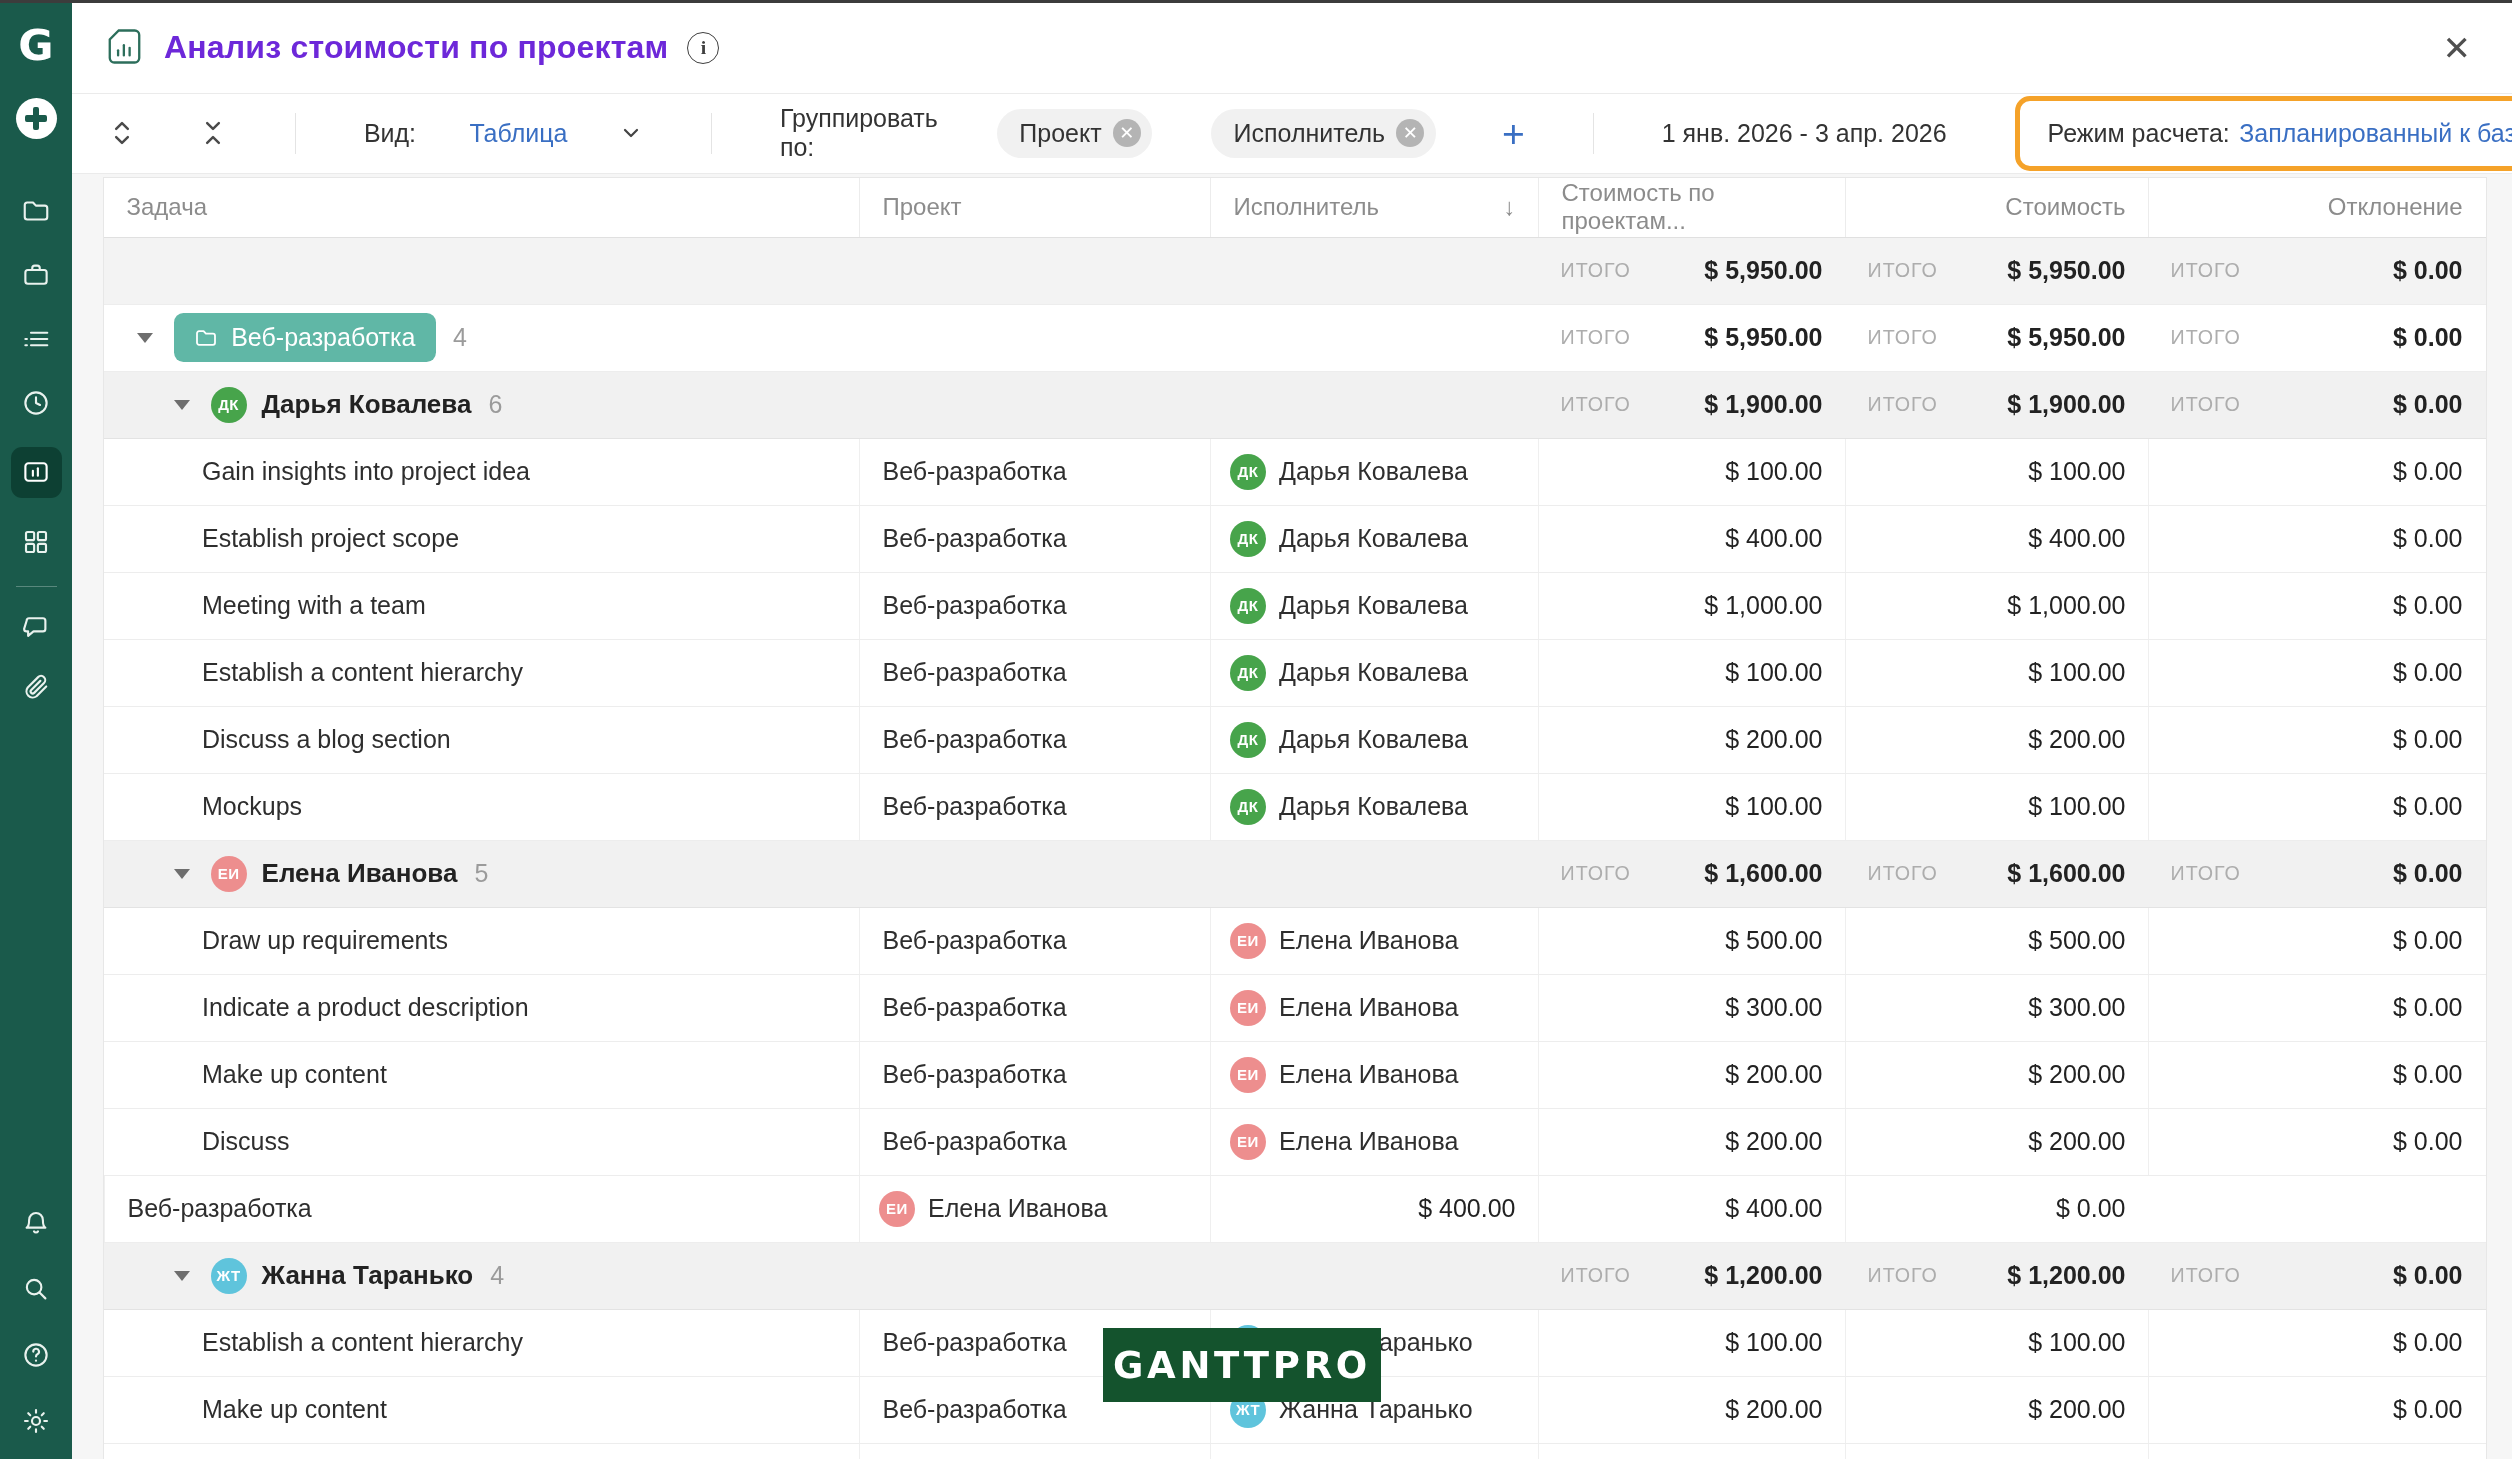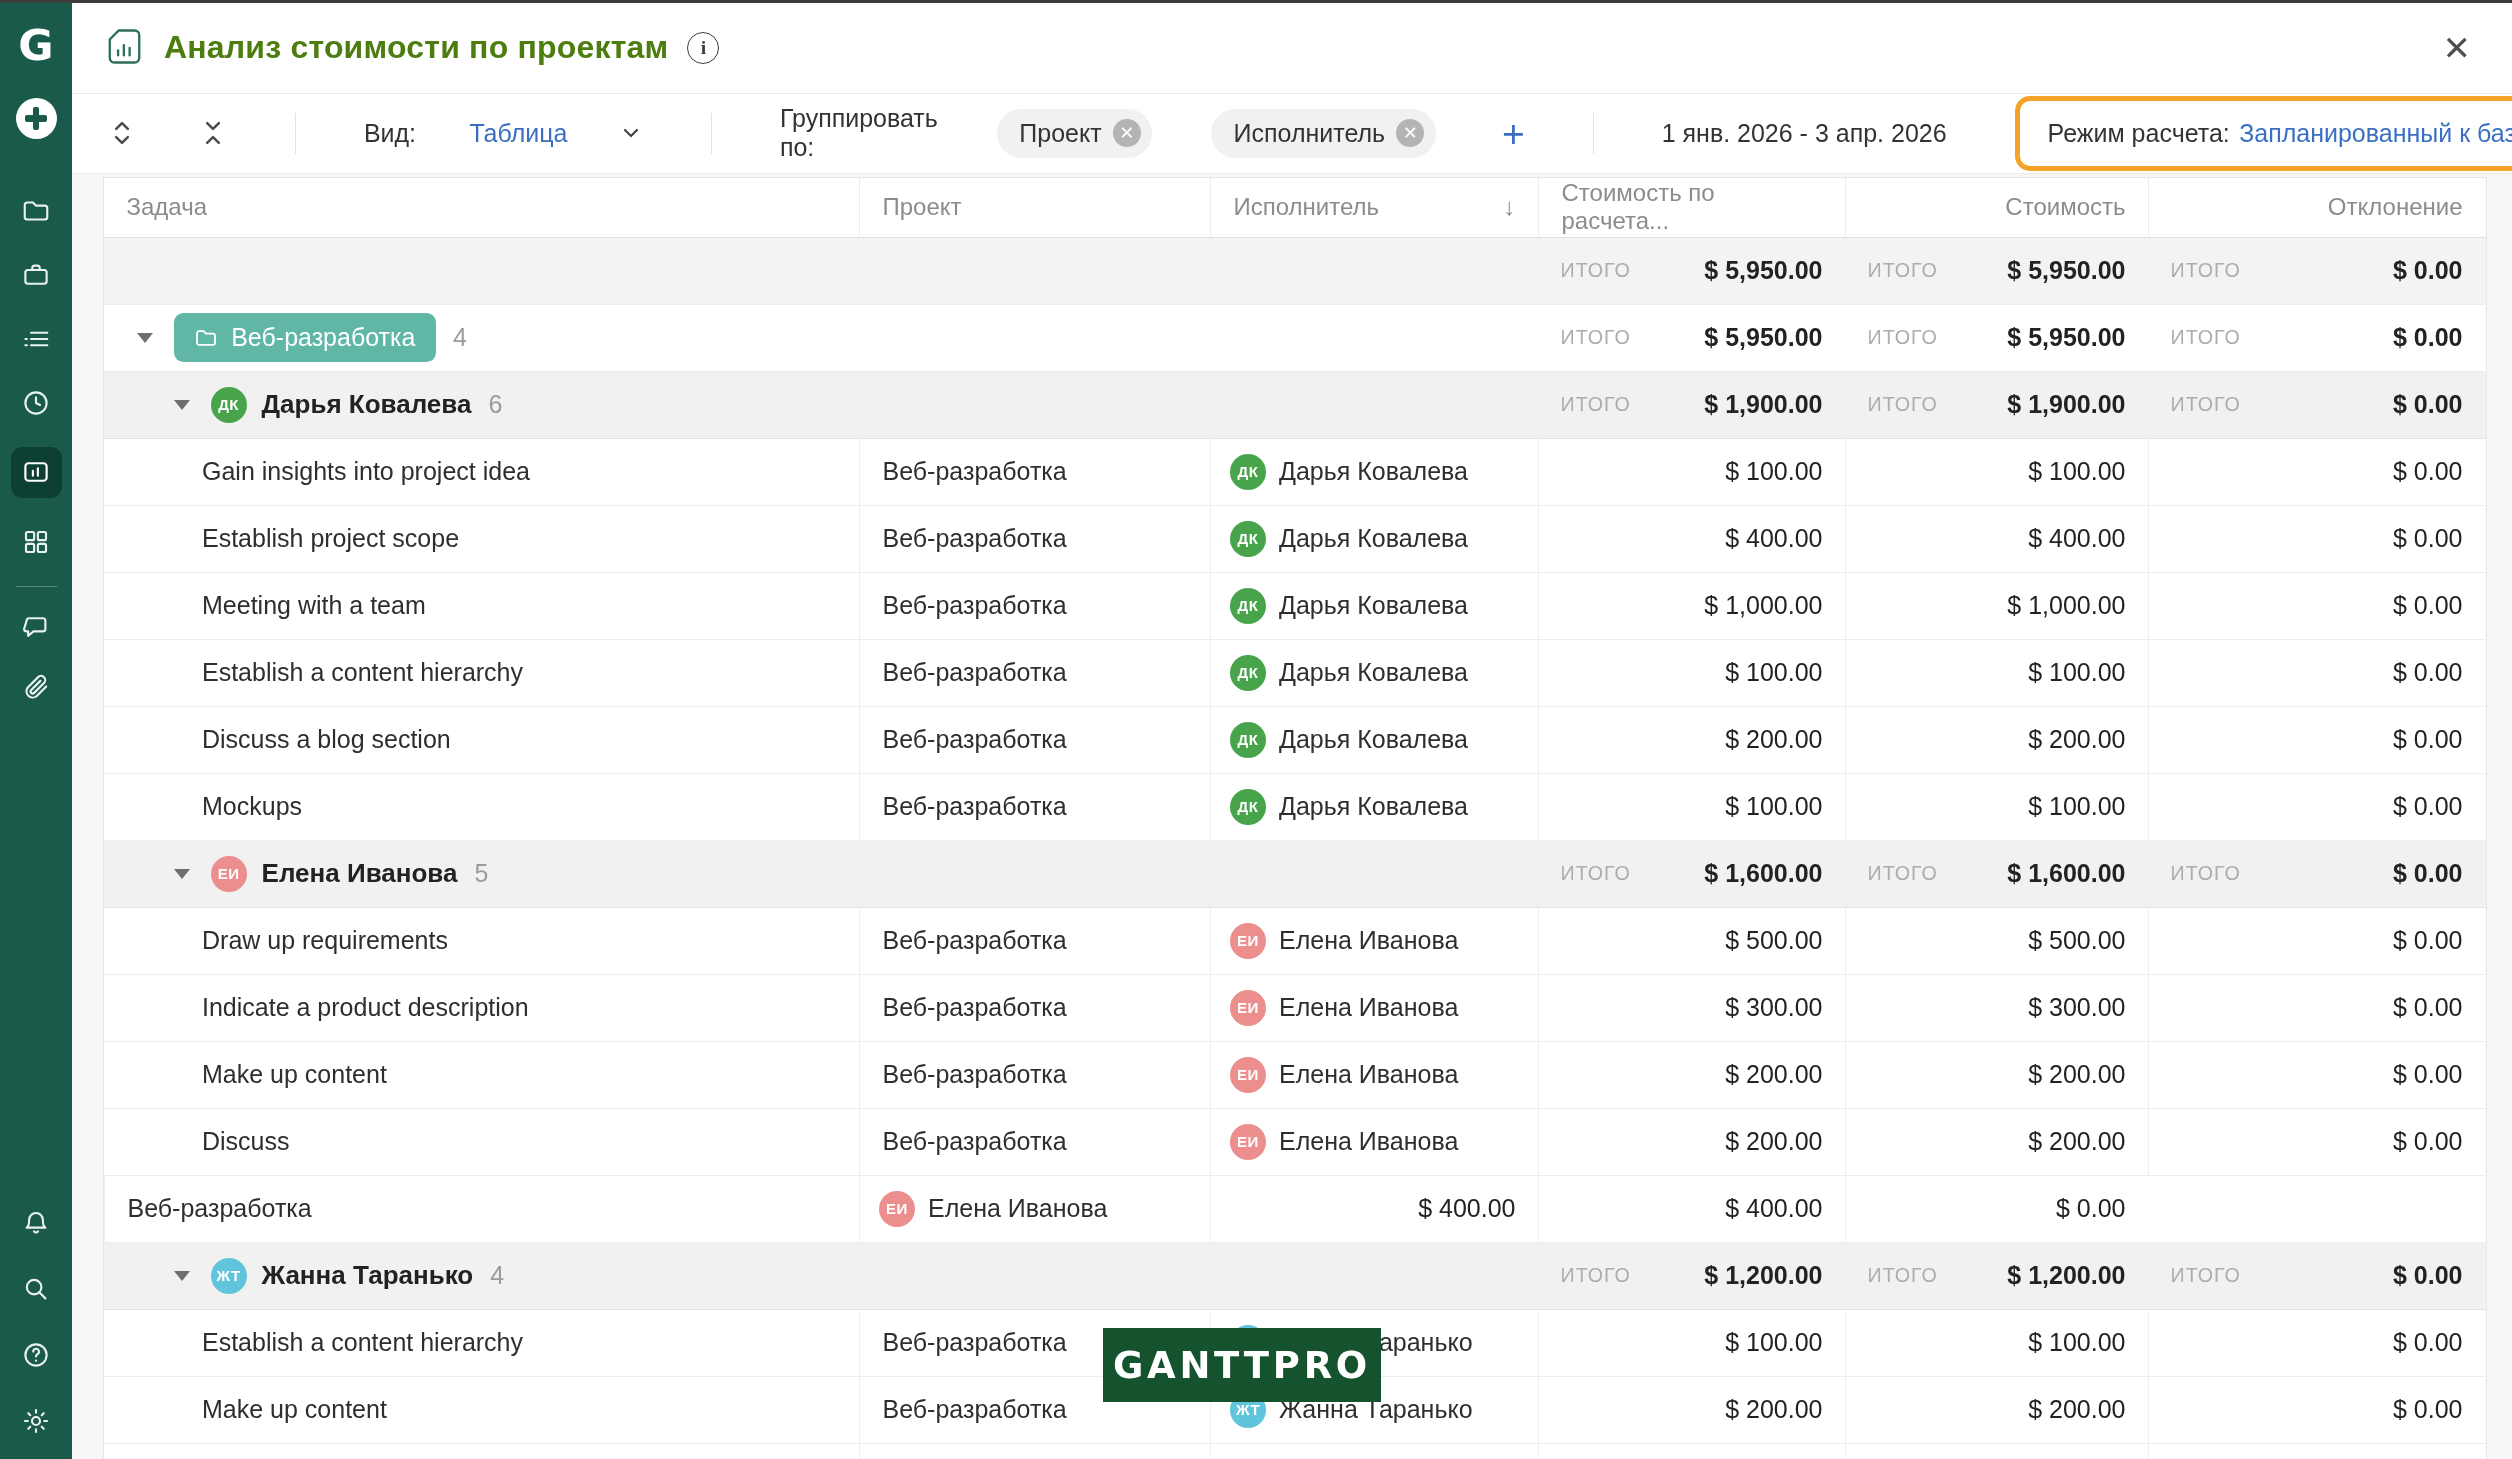--- a/index.html
+++ b/index.html
@@ -29,21 +29,21 @@
   .mt60{margin-top:56px;} .mt34{margin-top:32px;} .mt30{margin-top:28px;} .mt26{margin-top:24px;}
   .sb-bottom { margin-top:auto; display:flex; flex-direction:column; align-items:center; padding-bottom:22.5px; }
   .sb-bottom .sb-ic { margin-top:34px; }
 
   
   .main { position:absolute; left:72px; top:2.8px; right:0; bottom:0; display:flex; flex-direction:column; }
 
   .titlebar { height:91px; background:#FFFFFF; border-bottom:0.9px solid #EBEBEB;
               display:flex; align-items:center; padding:0 41px 0 32px; gap:19px; flex:none; }
   .doc-ic svg { width:41px; height:41px; stroke:#2C6E5B; fill:none; stroke-width:1.8; stroke-linecap:round; }
-  .page-title { font-size:32px; font-weight:700; color:#4d7c0f; letter-spacing:0.2px; }
+  .page-title { font-size:32px; font-weight:700; color:#6d28d9; letter-spacing:0.2px; }
   .info-ic { width:32px; height:32px; border:1.9px solid #3F3F3F; border-radius:50%;
              display:flex; align-items:center; justify-content:center; font-size:19.7px; font-weight:700;
              color:#3F3F3F; cursor:pointer; font-family:"Liberation Serif", serif; }
   .close-btn { margin-left:auto; font-size:34px; color:#4F4F4F; cursor:pointer; line-height:1; }
 
   
   .toolbar { height:80px; background:#FFFFFF; border-bottom:0.9px solid #EBEBEB;
              display:flex; align-items:center; padding:0 28px 0 36px; flex:none;gap:44px; }
   .tb-sep { width:0.9px; height:41px; background:#E4E4E4; margin:0 24px; flex:none; }
   .tb-ic { width:32px; height:32px; display:flex; align-items:center; justify-content:center; cursor:pointer; }
@@ -300,21 +300,21 @@
     </div>
 
     <div class="tablewrap">
       <div class="thead">
         <div class="th">Задача</div>
         <div class="th bl">Проект</div>
         <div class="th bl">
           <span>Исполнитель</span>
           <span class="sort">↓</span>
         </div>
-        <div class="th bl">Стоимость по расчета...</div>
+        <div class="th bl">Стоимость по проектам...</div>
         <div class="th bl right">Стоимость</div>
         <div class="th bl right">Отклонение</div>
       </div>
       <div id="tbody">
           <div class="trow total">
             <div class="cell name-cell"></div>
             <div class="cell money withlabel bold">
               <span class="itogo">ИТОГО</span>
               <span class="val">$ 5,950.00</span>
             </div>

